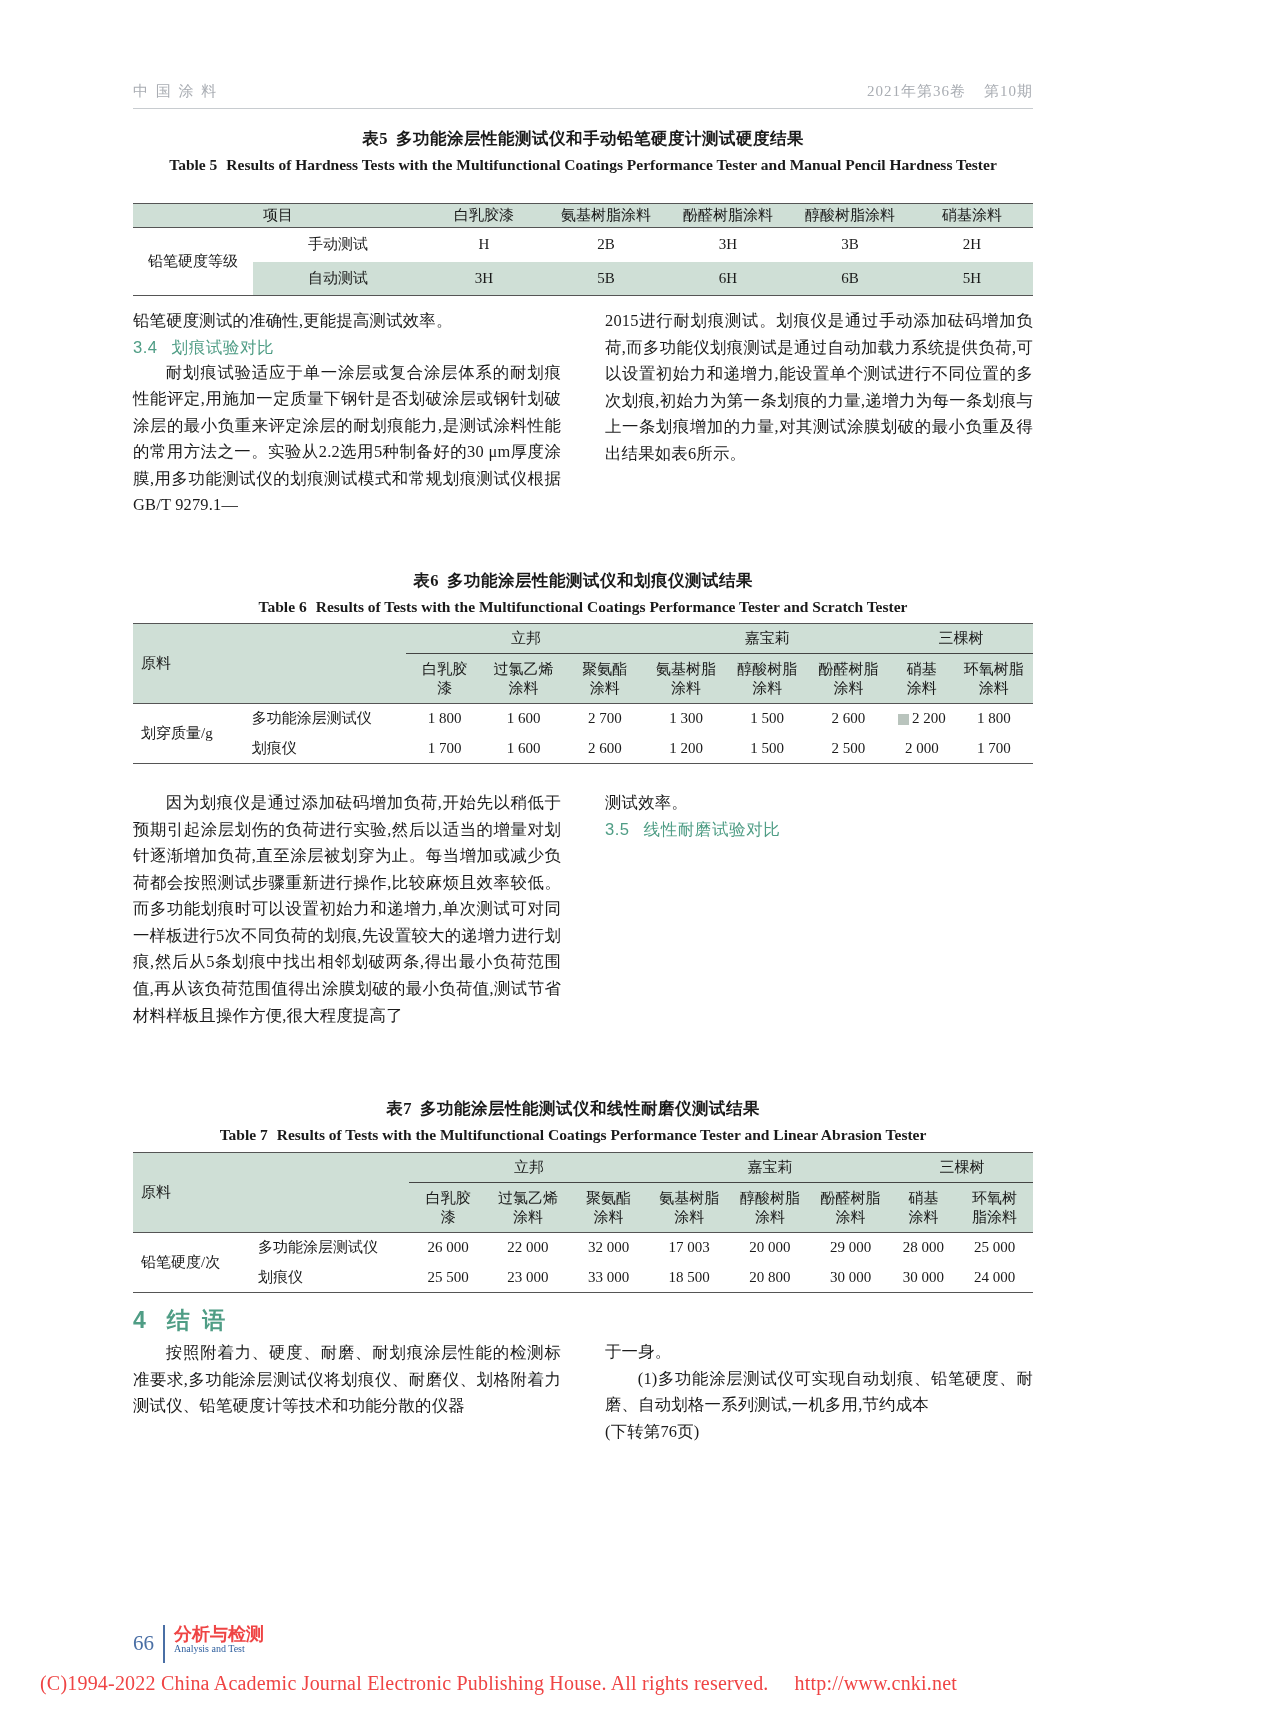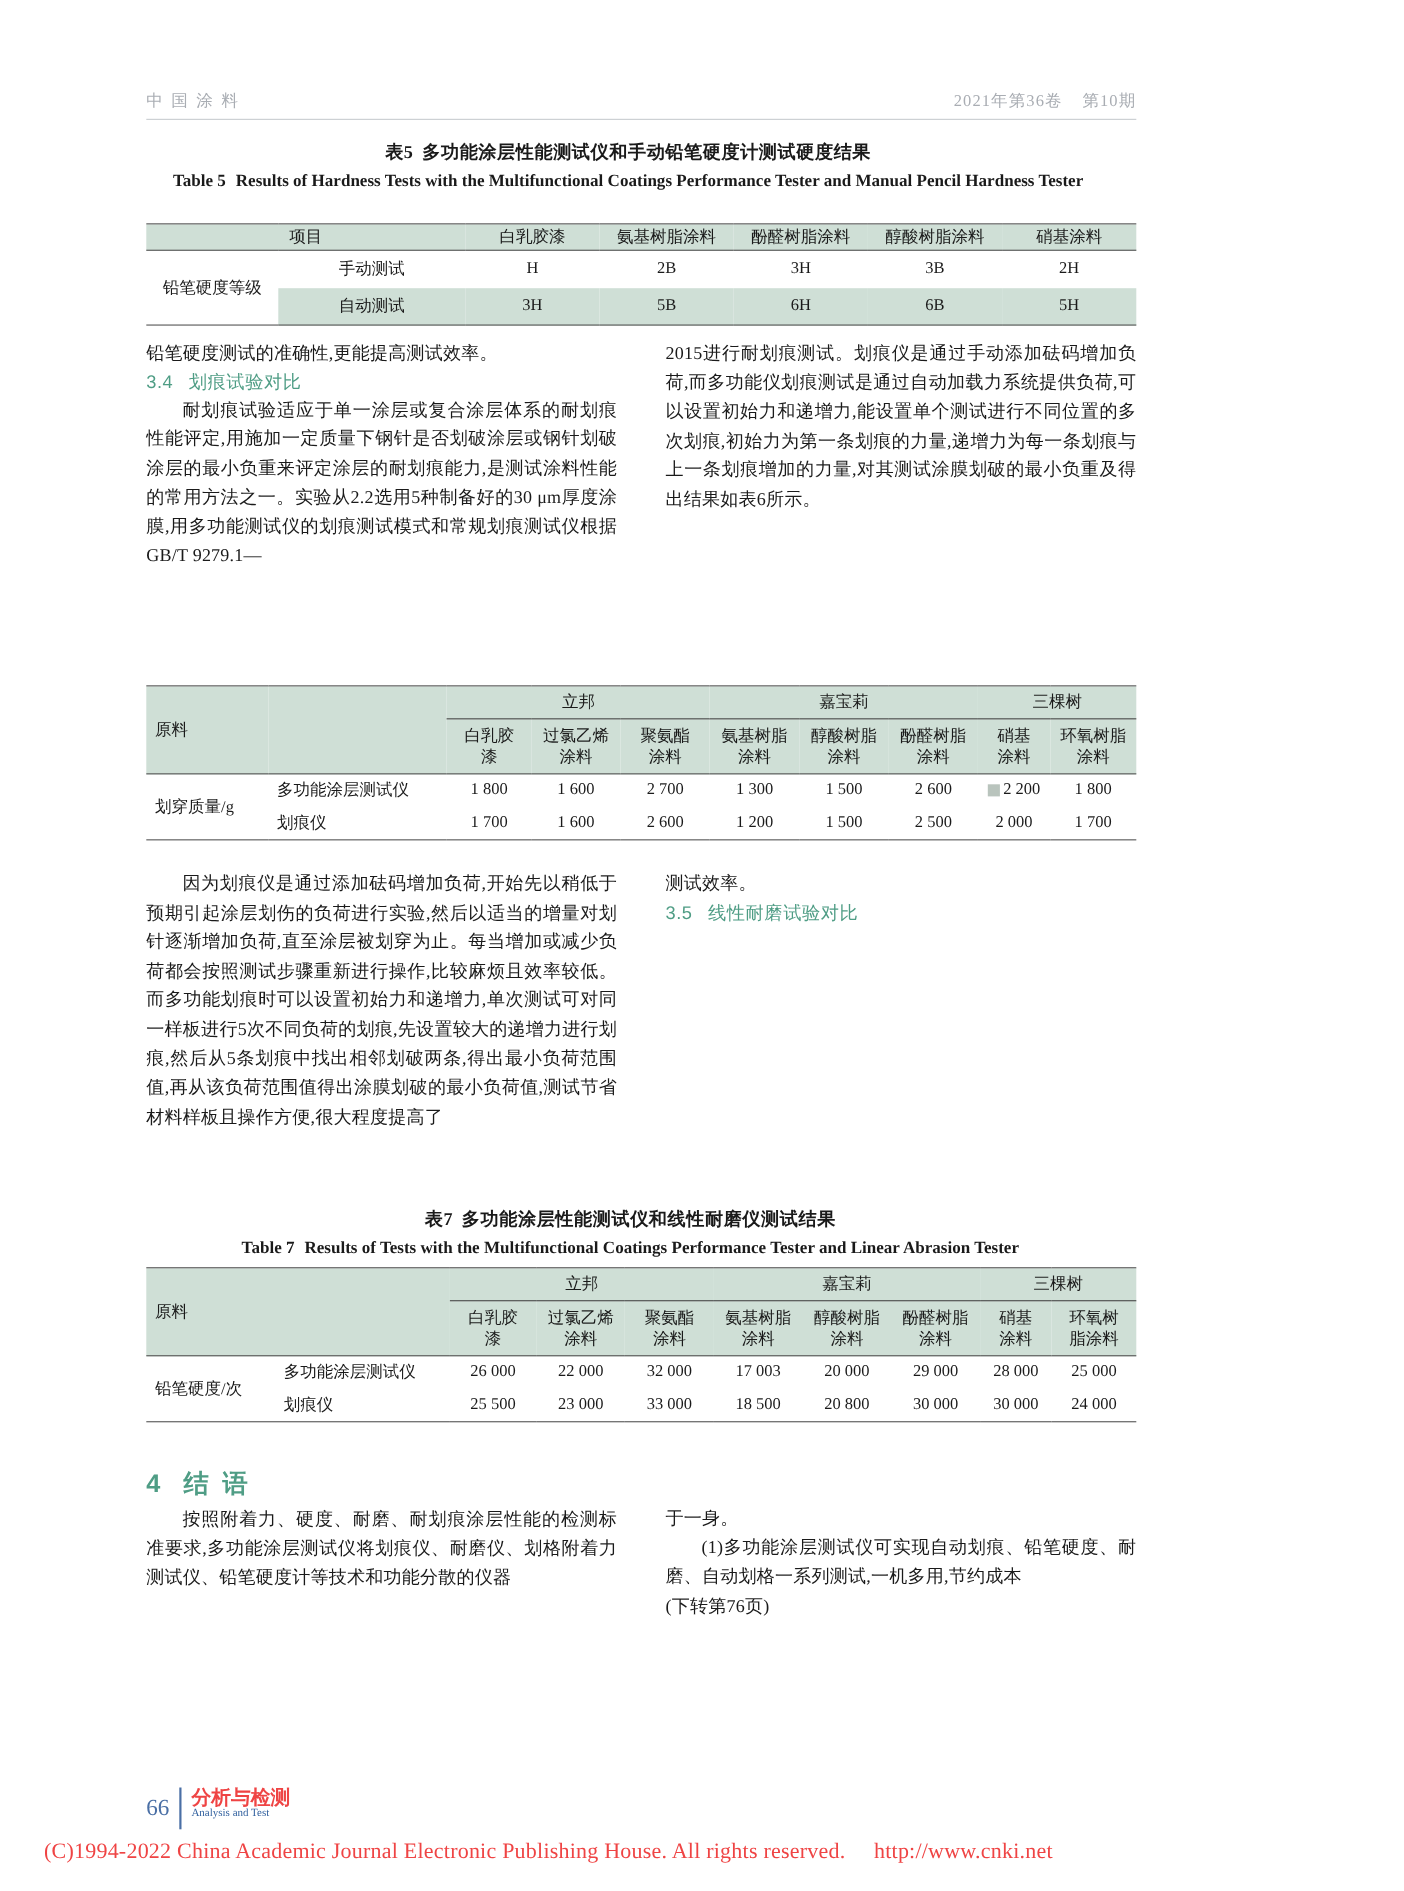--- a/index.html
+++ b/index.html
@@ -155,21 +155,21 @@
 <div class="page">
 
   <div class="runhead">
     <span>中 国 涂 料</span>
     <span class="rh-right">
       <span>2021年第36卷</span><span class="sp"></span><span>第10期</span>
     </span>
   </div>
   <div class="runhead-rule"></div>
 
-  <div class="cap" style="position:absolute; left:121px; top:128px; width:900px;">
+  <div class="cap" style="position:absolute; left:133px; top:128px; width:900px;">
     <div class="cap-cn">
       <span class="num">表5</span><span>多功能涂层性能测试仪和手动铅笔硬度计测试硬度结果</span>
     </div>
     <div class="cap-en">
       <span class="lbl">Table 5</span><span>Results of Hardness Tests with the Multifunctional Coatings Performance Tester and Manual Pencil Hardness Tester</span>
     </div>
   </div>
 
   <div style="position:absolute; left:133px; top:203px; width:900px;">
     <table class="tbl">
@@ -220,20 +220,28 @@
       <h3 class="sec">
         <span class="n">3.4</span><span>划痕试验对比</span>
       </h3>
       <p class="body indent">耐划痕试验适应于单一涂层或复合涂层体系的耐划痕性能评定,用施加一定质量下钢针是否划破涂层或钢针划破涂层的最小负重来评定涂层的耐划痕能力,是测试涂料性能的常用方法之一。实验从2.2选用5种制备好的30 μm厚度涂膜,用多功能测试仪的划痕测试模式和常规划痕测试仪根据GB/T 9279.1—</p>
     </div>
     <div class="col">
       <p class="body">2015进行耐划痕测试。划痕仪是通过手动添加砝码增加负荷,而多功能仪划痕测试是通过自动加载力系统提供负荷,可以设置初始力和递增力,能设置单个测试进行不同位置的多次划痕,初始力为第一条划痕的力量,递增力为每一条划痕与上一条划痕增加的力量,对其测试涂膜划破的最小负重及得出结果如表6所示。</p>
     </div>
   </div>
 
+  <div class="cap" style="position:absolute; left:133px; top:570px; width:900px;">
+    <div class="cap-cn">
+      <span class="num">表6</span><span>多功能涂层性能测试仪和划痕仪测试结果</span>
+    </div>
+    <div class="cap-en">
+      <span class="lbl">Table 6</span><span>Results of Tests with the Multifunctional Coatings Performance Tester and Scratch Tester</span>
+    </div>
+  </div>
 
   <div style="position:absolute; left:133px; top:623px; width:900px;">
     <table class="tbl">
       <colgroup>
         <col style="width:112px">
           <col style="width:164px">
         <col style="width:78px">
           <col style="width:83px">
           <col style="width:83px">
         <col style="width:83px">
@@ -380,21 +388,21 @@
           <td>18 500</td>
           <td>20 800</td>
           <td>30 000</td>
           <td>30 000</td>
           <td>24 000</td>
         </tr>
       </tbody>
     </table>
   </div>
 
-  <div class="cols" style="top:1305px;margin-top:28px;">
+  <div class="cols" style="top:1305px;">
     <div class="col">
       <h2 class="sec-big">
         <span class="n">4</span><span>结    语</span>
       </h2>
       <p class="body indent">按照附着力、硬度、耐磨、耐划痕涂层性能的检测标准要求,多功能涂层测试仪将划痕仪、耐磨仪、划格附着力测试仪、铅笔硬度计等技术和功能分散的仪器</p>
     </div>
     <div class="col">
       <p class="body" style="margin-top:34px;">于一身。</p>
       <p class="body indent">(1)多功能涂层测试仪可实现自动划痕、铅笔硬度、耐磨、自动划格一系列测试,一机多用,节约成本</p>
       <p class="body cont-note">(下转第76页)</p>

